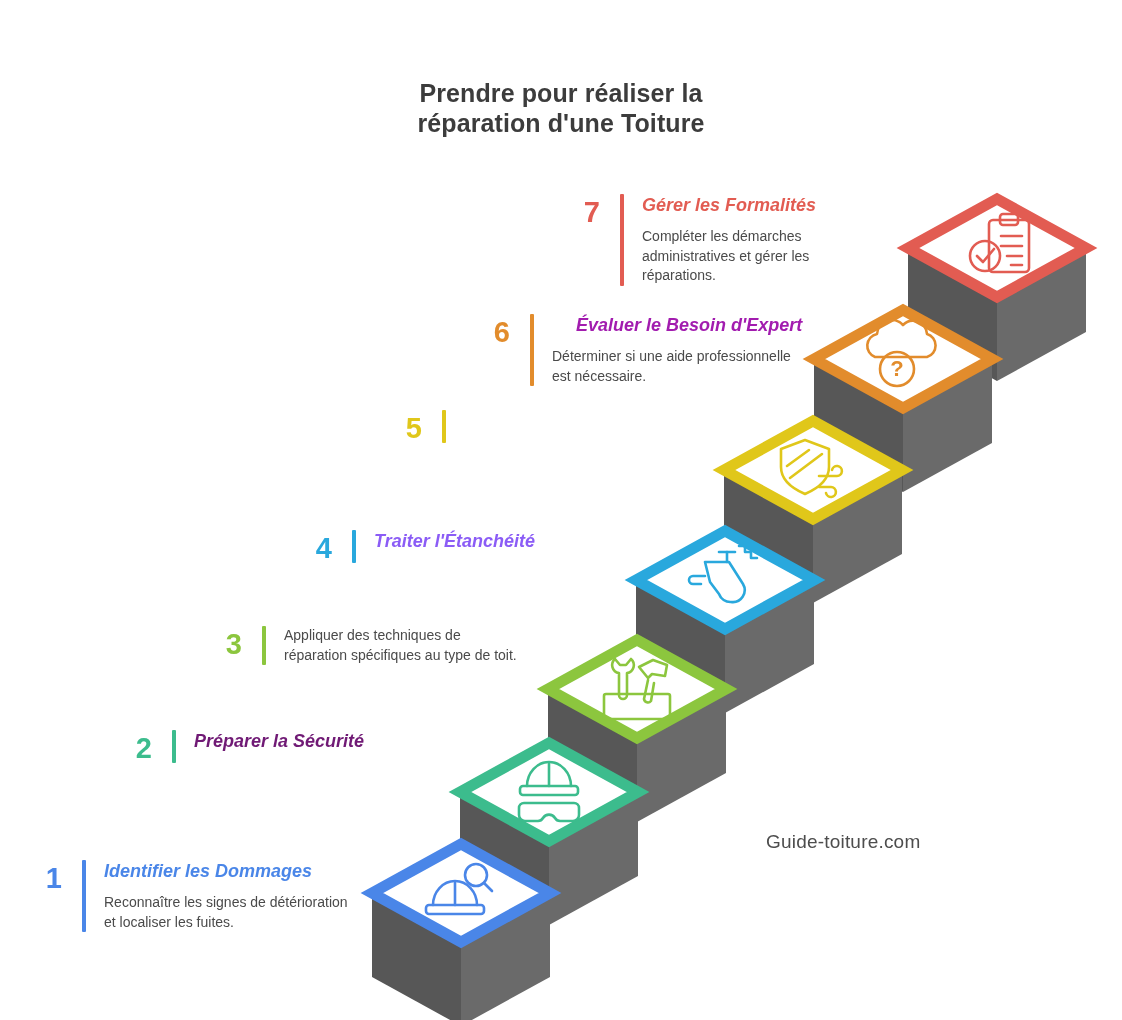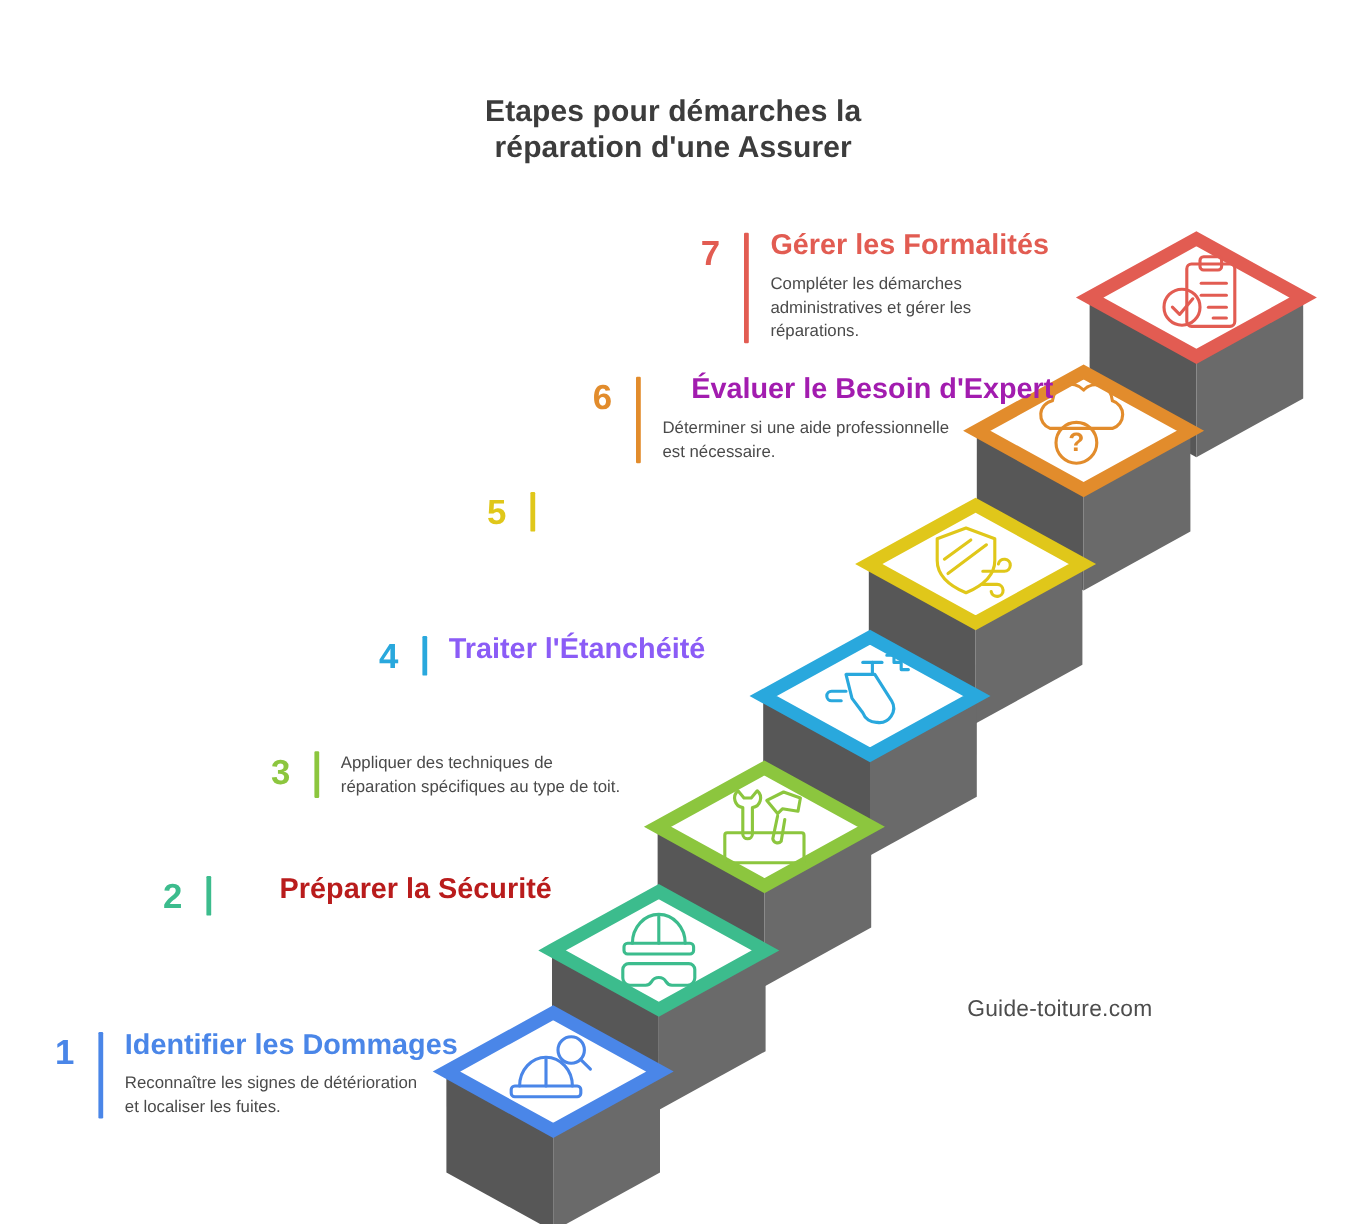--- a/index.html
+++ b/index.html
@@ -58,25 +58,26 @@
     width: 4px;
     border-radius: 1px;
     margin-left: 20px;
     flex: 0 0 4px;
     align-self: stretch;
   }
   .step-body {
     margin-left: 18px;
   }
   .step-title {
-    font-size: 24px;
+    font-size: 18px;
     font-weight: bold;
     line-height: 22px;
     white-space: nowrap;
     margin-bottom: 11px;
+    font-style: italic;
   }
   .step-desc {
     font-size: 14px;
     line-height: 19.5px;
     color: #4a4a4a;
   }
 
   
   #text-7 { left: 566px; top: 194px; }
   #text-7 .step-body { width: 200px; }
@@ -93,31 +94,30 @@
   #text-1 { left: 28px; top: 860px; }
   #text-1 .step-body { width: 250px; }
 
   
   #watermark {
     position: absolute;
     left: 766px; top: 831px;
     font-size: 19px;
     color: #4d4d4d;
     letter-spacing: 0.2px;
-    margin-left: 40px;
   }
 </style>
 </head>
 <body>
 
 <div id="stage">
 
   <div id="title">
-    <span>Etapes pour démarches la</span>
-    <span class="l2">réparation d'une Assurer</span>
+    <span>Prendre pour réaliser la</span>
+    <span class="l2">réparation d'une Toiture</span>
   </div>
 
   <svg id="stairs" viewBox="0 0 1122 1020" width="1122" height="1020">
     <defs>
 
       <g id="dummy"></g>
     </defs>
     <g id="stairs-group">
         <g>
           <polygon points="908,248 997,297 997,381 908,332" fill="#575757"></polygon>
@@ -248,21 +248,21 @@
     <div class="accent-bar" style="background: rgb(140, 198, 62);"></div>
     <div class="step-body">
       <div class="step-desc">Appliquer des techniques de réparation spécifiques au type de toit.</div>
     </div>
   </div>
 
   <div class="step-text" id="text-2">
     <div class="step-num" style="color: rgb(60, 188, 141);">2</div>
     <div class="accent-bar" style="background: rgb(60, 188, 141);"></div>
     <div class="step-body">
-      <div class="step-title" style="color: #b91c1c; margin-left: 39px;">Préparer la Sécurité</div>
+      <div class="step-title" style="color: #701a75;">Préparer la Sécurité</div>
     </div>
   </div>
 
   <div class="step-text" id="text-1">
     <div class="step-num" style="color: rgb(74, 134, 232);">1</div>
     <div class="accent-bar" style="background: rgb(74, 134, 232);"></div>
     <div class="step-body">
       <div class="step-title" style="color: rgb(74, 134, 232);">Identifier les Dommages</div>
       <div class="step-desc">Reconnaître les signes de détérioration et localiser les fuites.</div>
     </div>

